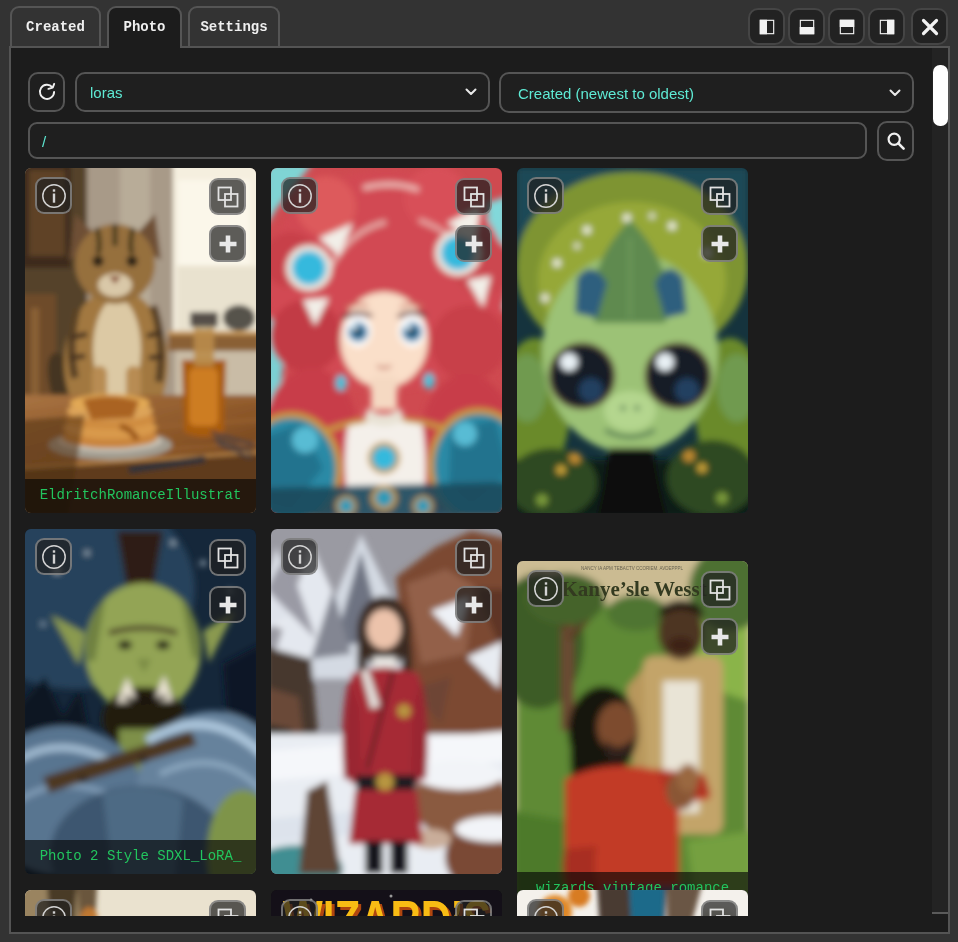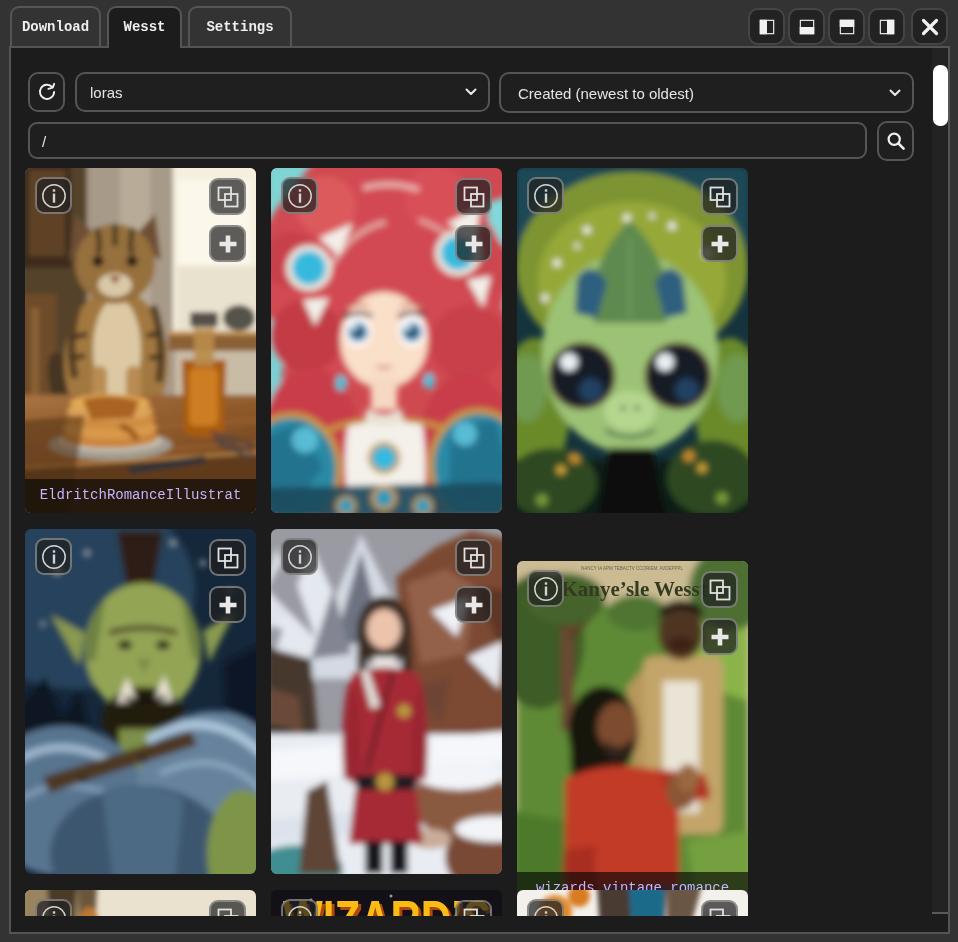--- a/index.html
+++ b/index.html
@@ -17,47 +17,47 @@
   position:absolute; top:8px; width:37px; height:37px;
   background:#222222; border:2px solid #454545; border-radius:10px;
 }
 .winbtn svg { position:absolute; left:50%; top:50%; transform:translate(-50%,-50%); }
 .panel {
   position:absolute; left:9px; top:46px; width:941px; height:888px;
   background:#1c1c1c; border:2px solid #545454; z-index:2;
 }
 .ctrl {
   position:absolute; background:#1f1f1f; border:2px solid #555555; border-radius:10px;
-  color:#e5e5e5; font-size:15px;
+  color:#5eead4; font-size:15px;
 }
 .chev { position:absolute; right:11px; top:50%; transform:translateY(-50%); }
 .viewport { position:absolute; left:0; top:0; width:920px; height:868px; overflow:hidden; }
 .card { position:absolute; width:231px; height:345px; border-radius:6px; overflow:hidden; background:#111; }
 .card svg.img { position:absolute; left:0; top:0; }
 .cbtn {
   position:absolute; width:37px; height:37px;
   background:rgba(32,32,32,0.72); border:2px solid rgba(170,170,170,0.6);
   border-radius:9px;
 }
 .cbtn svg { position:absolute; left:50%; top:50%; transform:translate(-50%,-50%); }
 .cap {
   position:absolute; left:0; bottom:0; width:100%; height:34px;
-  background:rgba(5,5,5,0.64); color:#c4b5fd;
+  background:rgba(5,5,5,0.64); color:#22c55e;
   font-family:"Liberation Mono", monospace; font-size:14px;
   text-align:center; line-height:33px; white-space:nowrap;
 }
 .sbtrack { position:absolute; left:921px; top:0px; width:16px; height:866px; background:#232323; border-bottom:2px solid #5a5a5a; }
 .sbthumb { position:absolute; left:922px; top:17px; width:15px; height:61px; background:#ffffff; border-radius:7px; }
 </style>
 </head>
 <body>
 
-<div class="tab" style="left:10px; width:91px;">Download</div>
-<div class="tab active" style="left:107px; width:75px;">Wesst</div>
-<div class="tab" style="left:188px; width:104px;">Settings</div>
+<div class="tab" style="left:10px; width:91px;">Created</div>
+<div class="tab active" style="left:107px; width:75px;">Photo</div>
+<div class="tab" style="left:188px; width:92px;">Settings</div>
 
 <div class="winbtn" style="left:748px;">
     <svg width="15" height="15" viewBox="0 0 15 15">
       <rect x="0.7" y="0.7" width="13.6" height="13.6" fill="none" stroke="#f2f2f2" stroke-width="1.4"></rect>
       <rect x="0" y="0" width="7.5" height="15" fill="#f2f2f2"></rect>
     </svg>
   </div>
 <div class="winbtn" style="left:788px;">
     <svg width="15" height="15" viewBox="0 0 15 15">
       <rect x="0.7" y="0.7" width="13.6" height="13.6" fill="none" stroke="#f2f2f2" stroke-width="1.4"></rect>
@@ -422,20 +422,21 @@
           <svg width="24" height="24" viewBox="0 0 24 24">
             <rect x="2.5" y="2.5" width="12.5" height="12.5" fill="none" stroke="#e2e2e2" stroke-width="1.8"></rect>
             <rect x="9" y="9" width="12.5" height="12.5" fill="none" stroke="#e2e2e2" stroke-width="1.8"></rect>
           </svg>
         </div>
       <div class="cbtn" style="left:184px; top:57px;">
           <svg width="24" height="24" viewBox="0 0 24 24">
             <path d="M12 3.5 V20.5 M3.5 12 H20.5" stroke="#e8e8e8" stroke-width="4.6"></path>
           </svg>
         </div>
+      <div class="cap">Photo 2 Style SDXL_LoRA_</div>
     </div>
 
     <div class="card" style="left:260px; top:481px;">
       <svg class="img" width="231" height="345" viewBox="0 0 231 345">
         <defs>
             <filter id="b5" x="-30%" y="-30%" width="160%" height="160%">
               <feGaussianBlur stdDeviation="3"></feGaussianBlur>
             </filter>
           </defs>
         <rect width="231" height="345" fill="#9a9aa2"></rect>

